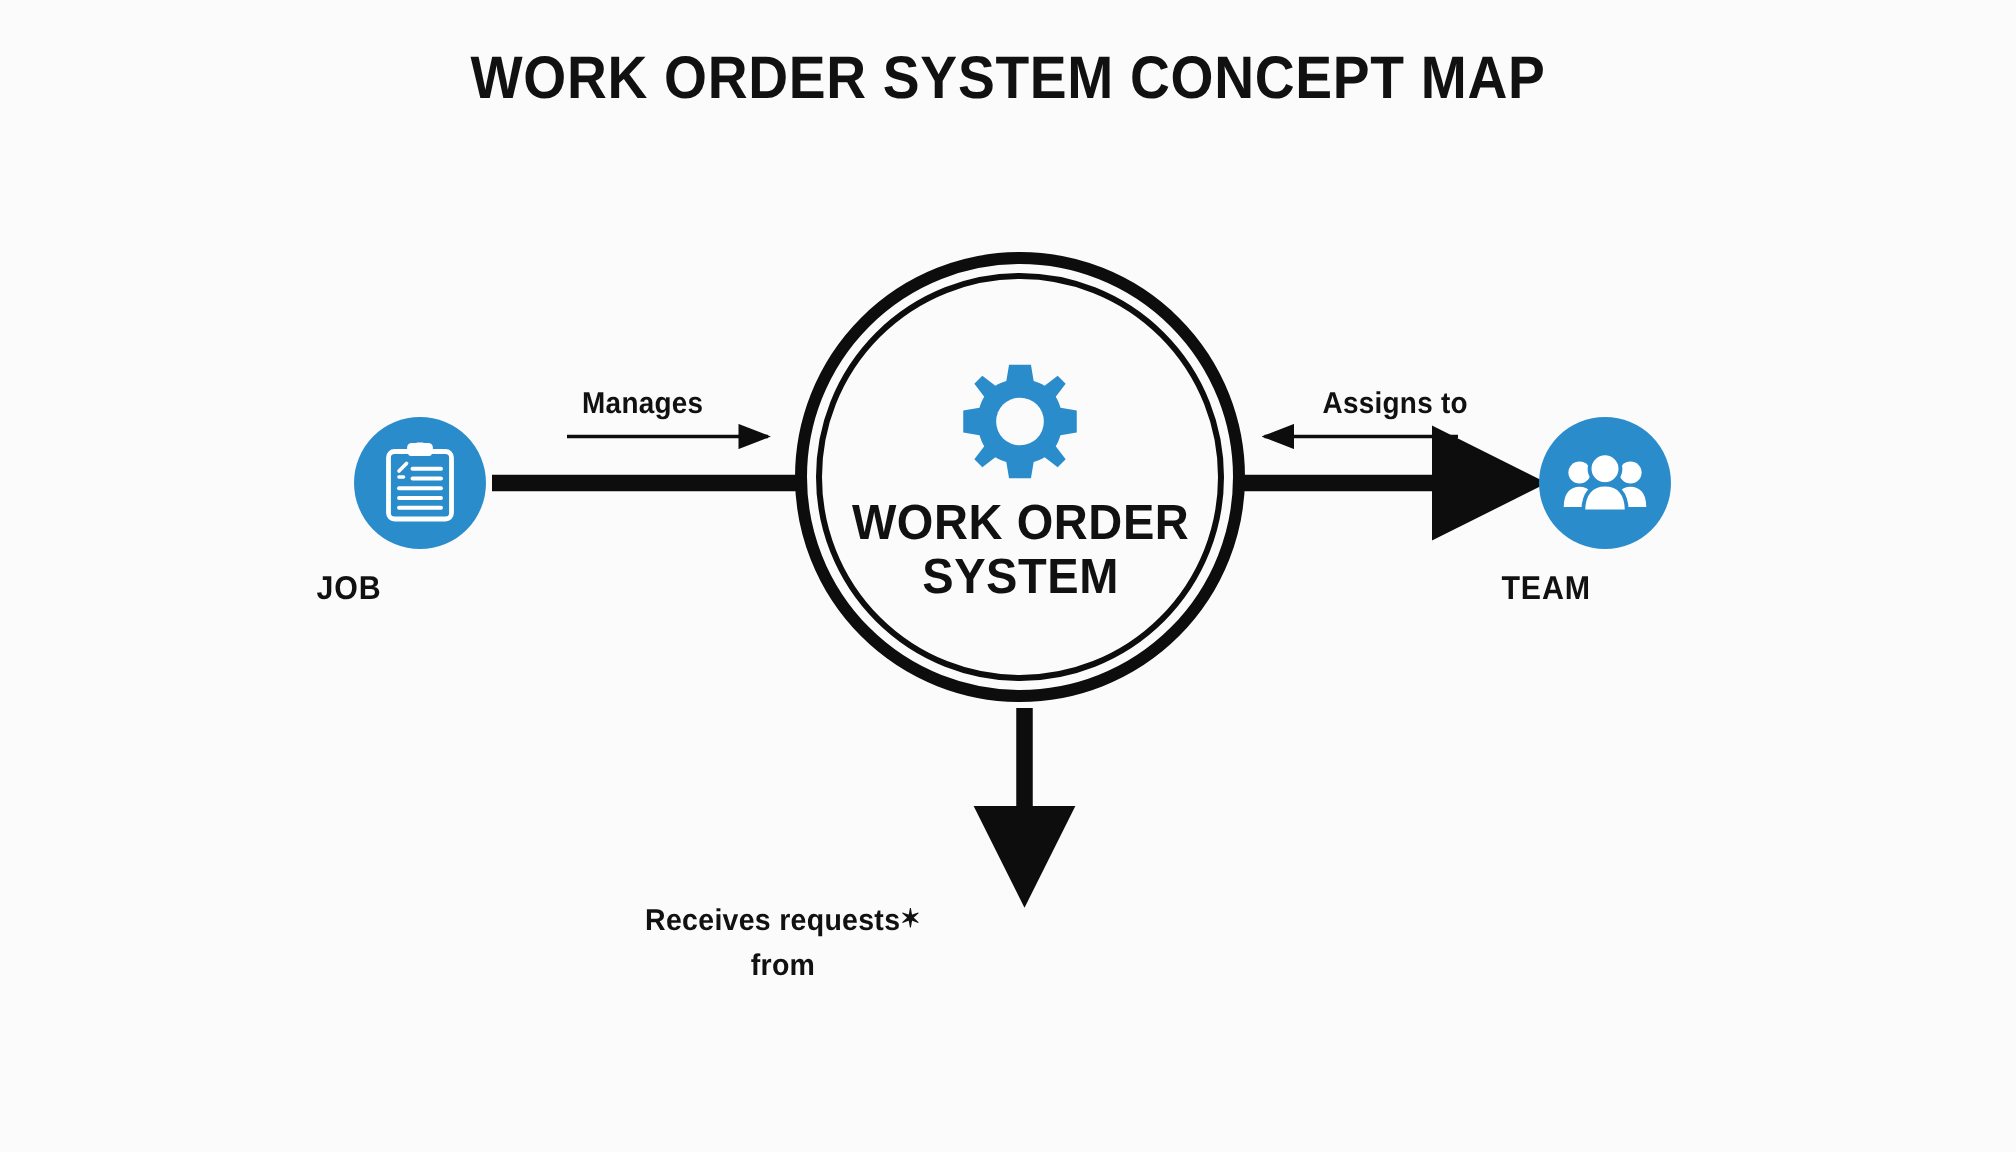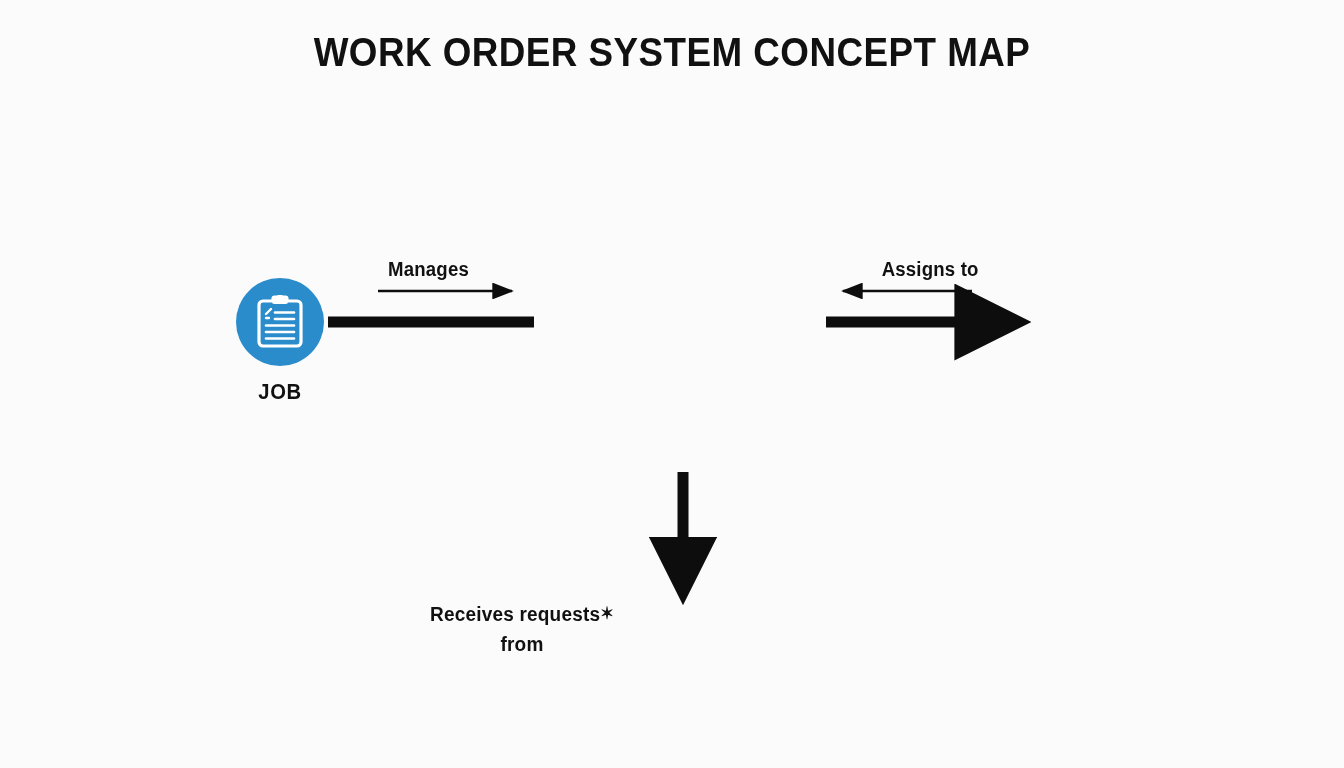--- a/index.html
+++ b/index.html
@@ -46,21 +46,21 @@
     top: 0;
     width: 1344px;
     height: 768px;
     pointer-events: none;
   }
 
   
   .node {
     position: absolute;
     width: 150px;
-    text-align: center;
+    text-align: left;
   }
   .node .disc {
     width: 88px;
     height: 88px;
     margin: 0 auto;
     border-radius: 50%;
     background: #2b8ccb;
     display: flex;
     align-items: center;
     justify-content: center;
@@ -185,40 +185,83 @@
 
     <line x1="826" y1="322" x2="1016" y2="322" stroke="#0d0d0d" stroke-width="11" marker-end="url(#arrowThick)"></line>
 
     <line x1="683" y1="472" x2="683" y2="592" stroke="#0d0d0d" stroke-width="11" marker-end="url(#arrowThickDown)"></line>
 
     <line x1="378" y1="291" x2="512" y2="291" stroke="#0d0d0d" stroke-width="2.4" marker-end="url(#arrowThin)"></line>
 
     <line x1="972" y1="291" x2="843" y2="291" stroke="#0d0d0d" stroke-width="2.4" marker-end="url(#arrowThin)"></line>
   </svg>
 
+  <div id="hub">
+    <div class="ring-outer"></div>
+    <div class="ring-inner"></div>
+    <div class="hub-content">
+      <svg class="hub-icon" viewBox="0 0 100 100">
+        <path fill="#2b8ccb" d="M50 6 L58.5 6 L60.6 18.6
+                 C63.6 19.5 66.5 20.7 69.1 22.3
+                 L79.2 14.6 L85.4 20.8 L77.7 30.9
+                 C79.3 33.5 80.5 36.4 81.4 39.4
+                 L94 41.5 L94 50 L94 58.5 L81.4 60.6
+                 C80.5 63.6 79.3 66.5 77.7 69.1
+                 L85.4 79.2 L79.2 85.4 L69.1 77.7
+                 C66.5 79.3 63.6 80.5 60.6 81.4
+                 L58.5 94 L50 94 L41.5 94 L39.4 81.4
+                 C36.4 80.5 33.5 79.3 30.9 77.7
+                 L20.8 85.4 L14.6 79.2 L22.3 69.1
+                 C20.7 66.5 19.5 63.6 18.6 60.6
+                 L6 58.5 L6 50 L6 41.5 L18.6 39.4
+                 C19.5 36.4 20.7 33.5 22.3 30.9
+                 L14.6 20.8 L20.8 14.6 L30.9 22.3
+                 C33.5 20.7 36.4 19.5 39.4 18.6
+                 L41.5 6 Z"></path>
+        <circle cx="50" cy="50" r="18.5" fill="#fbfbfb"></circle>
+      </svg>
+      <div class="hub-label">
+        <div>WORK ORDER</div>
+        <div>SYSTEM</div>
+      </div>
+    </div>
+  </div>
 
   <div class="node" id="node-job">
     <div class="disc">
       <svg width="50" height="54" viewBox="0 0 50 54">
         <rect x="4" y="6" width="42" height="45" rx="4" ry="4" fill="none" stroke="#ffffff" stroke-width="3.2"></rect>
         <path d="M18 6 L18 3.5 A1.6 1.6 0 0 1 19.6 2 L30.4 2 A1.6 1.6 0 0 1 32 3.5 L32 6" fill="none" stroke="#ffffff" stroke-width="3.2"></path>
         <rect x="17" y="1" width="16" height="8" rx="2.2" ry="2.2" fill="#ffffff"></rect>
         <circle cx="25" cy="1.5" r="2.6" fill="#ffffff"></circle>
         <path d="M11 19 L16 14" stroke="#ffffff" stroke-width="2.4" stroke-linecap="round"></path>
         <path d="M11 23 L14 23" stroke="#ffffff" stroke-width="2.4" stroke-linecap="round"></path>
         <line x1="20" y1="17.5" x2="39" y2="17.5" stroke="#ffffff" stroke-width="2.6" stroke-linecap="round"></line>
         <line x1="20" y1="24" x2="39" y2="24" stroke="#ffffff" stroke-width="2.6" stroke-linecap="round"></line>
         <line x1="11" y1="30.5" x2="39" y2="30.5" stroke="#ffffff" stroke-width="2.6" stroke-linecap="round"></line>
         <line x1="11" y1="37" x2="39" y2="37" stroke="#ffffff" stroke-width="2.6" stroke-linecap="round"></line>
         <line x1="11" y1="43.5" x2="39" y2="43.5" stroke="#ffffff" stroke-width="2.6" stroke-linecap="round"></line>
       </svg>
     </div>
     <div class="nlabel">JOB</div>
   </div>
 
+  <div class="node" id="node-team">
+    <div class="disc">
+      <svg width="56" height="44" viewBox="0 0 56 44">
+        <circle cx="11" cy="15" r="7.4" fill="#ffffff"></circle>
+        <path d="M0.5 38 C0.5 28.5 5 24.5 11 24.5 C17 24.5 21.5 28.5 21.5 38 Z" fill="#ffffff"></path>
+        <circle cx="45" cy="15" r="7.4" fill="#ffffff"></circle>
+        <path d="M34.5 38 C34.5 28.5 39 24.5 45 24.5 C51 24.5 55.5 28.5 55.5 38 Z" fill="#ffffff"></path>
+        <circle cx="28" cy="12.5" r="10.3" fill="#ffffff" stroke="#2b8ccb" stroke-width="2.6"></circle>
+        <path d="M13.5 41 C13.5 28.5 19.5 23 28 23 C36.5 23 42.5 28.5 42.5 41 Z" fill="#ffffff" stroke="#2b8ccb" stroke-width="2.6"></path>
+      </svg>
+    </div>
+    <div class="nlabel">TEAM</div>
+  </div>
 
 
   <div class="edge-label" id="label-manages">Manages</div>
 
   <div class="edge-label" id="label-assigns">Assigns to</div>
 
   <div class="edge-label" id="label-receives">
     <span>Receives requests</span><span class="star">✶</span><br>
     <span>from</span>
   </div>

